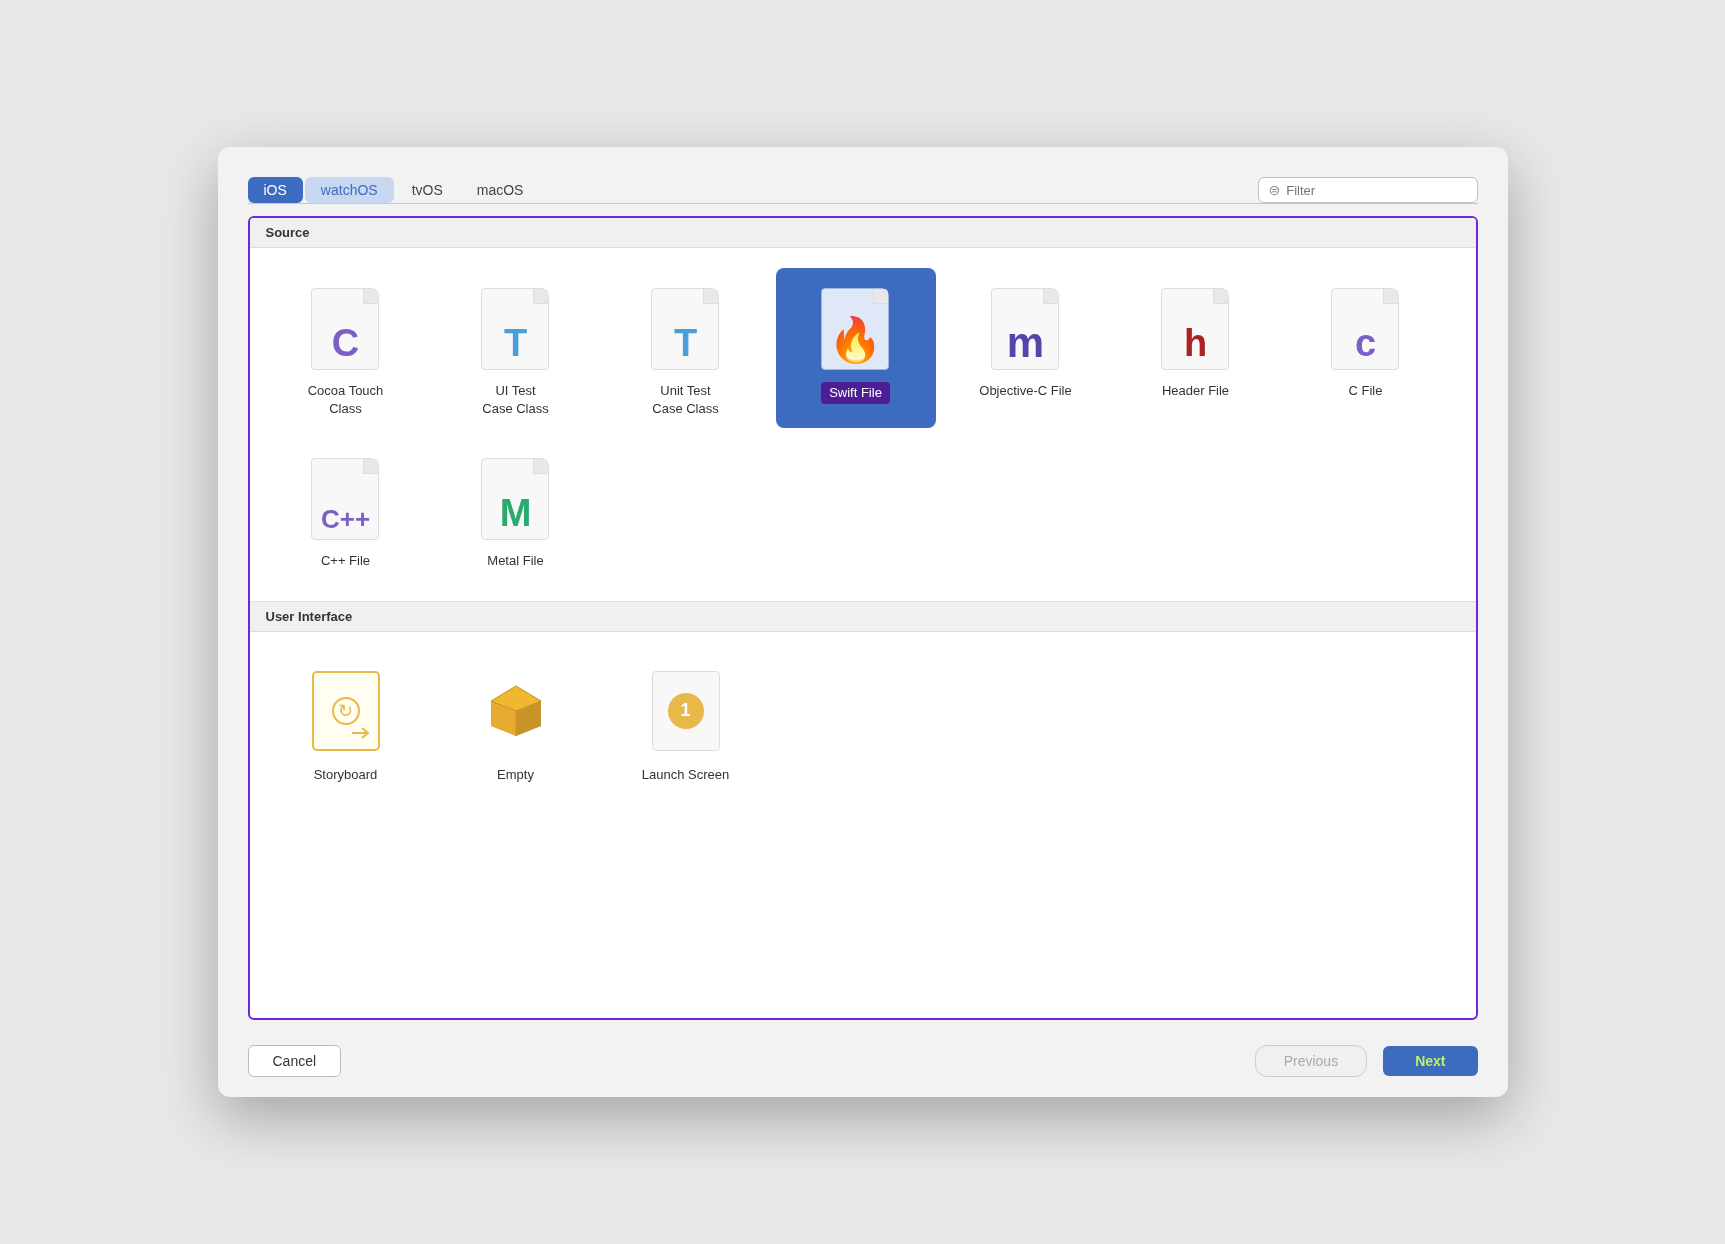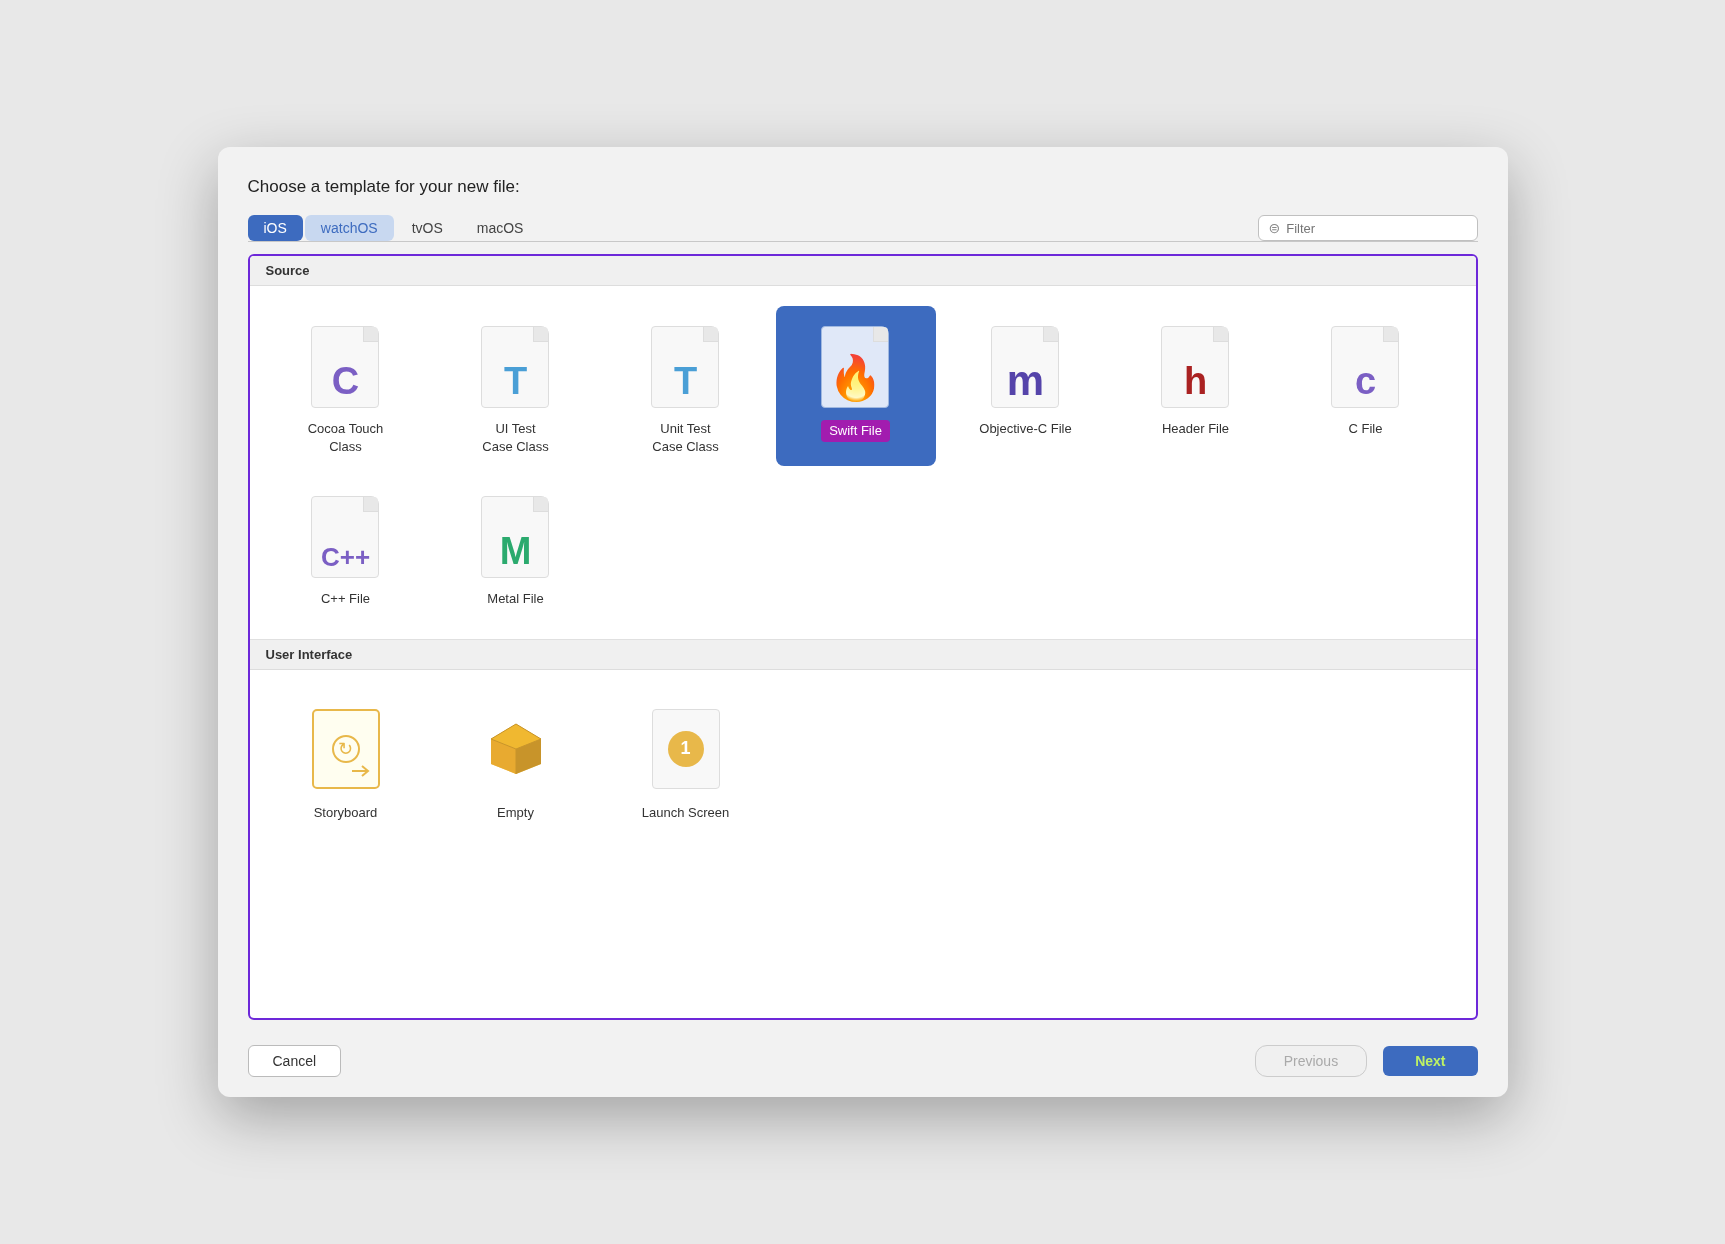--- a/index.html
+++ b/index.html
@@ -298,21 +298,20 @@
       color: #bef264;
     }
     .section-divider {
       border-top: 1px solid #e0e0e0;
     }
   </style>
 </head>
 <body>
 
 <div class="dialog">
-  <div class="dialog-title">Choose a template for your new file:</div>
 
   <div class="tabs-row">
     <div class="tab-group">
       <button class="tab active-blue">iOS</button>
       <button class="tab active-light">watchOS</button>
       <button class="tab">tvOS</button>
       <button class="tab">macOS</button>
     </div>
     <div class="filter-box">
       <span class="filter-icon">⊜</span>
@@ -355,21 +354,21 @@
         <span class="item-label">Unit Test<br>Case Class</span>
       </div>
 
       <div class="file-item selected">
         <div class="file-icon">
           <div class="doc-shape">
             <div class="doc-paper selected-bg"></div>
             <span class="doc-letter swift-flame">🔥</span>
           </div>
         </div>
-        <span class="item-label" style="background:#a21caf;color:white;border-radius:4px;padding:2px 8px;">Swift File</span>
+        <span class="item-label" style="background:#4c1d95;color:white;border-radius:4px;padding:2px 8px;">Swift File</span>
       </div>
 
       <div class="file-item">
         <div class="file-icon">
           <div class="doc-shape">
             <div class="doc-paper"></div>
             <span class="doc-letter" style="font-size:42px;color:#5544aa;bottom:6px;left:50%;transform:translateX(-50%);position:absolute;">m</span>
           </div>
         </div>
         <span class="item-label">Objective-C File</span>

